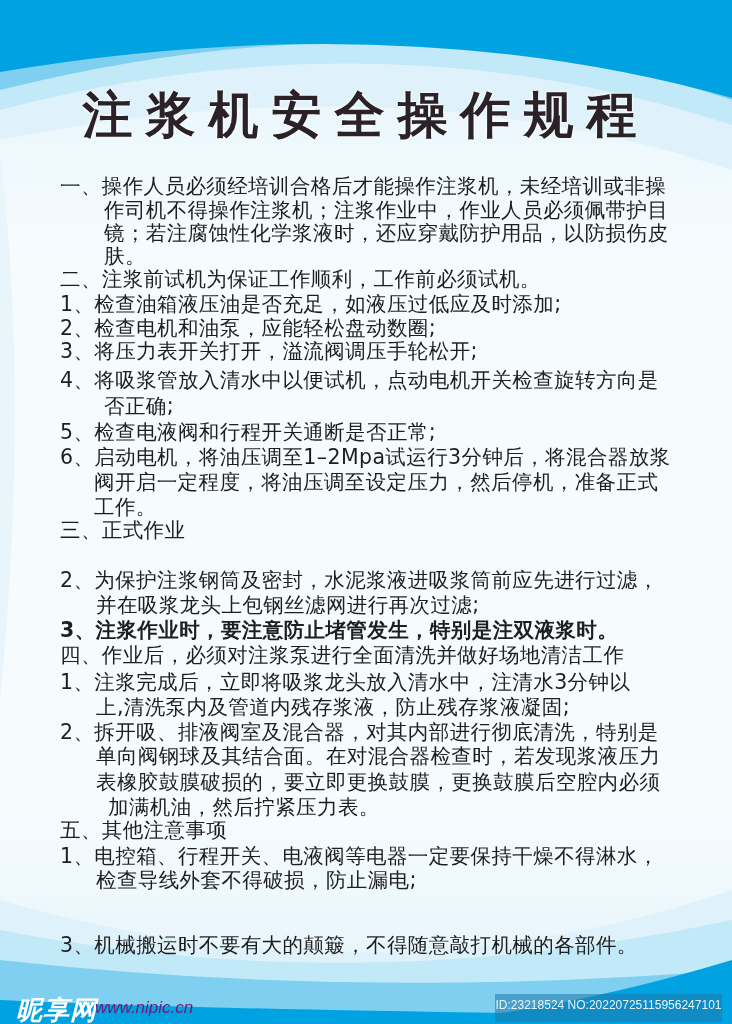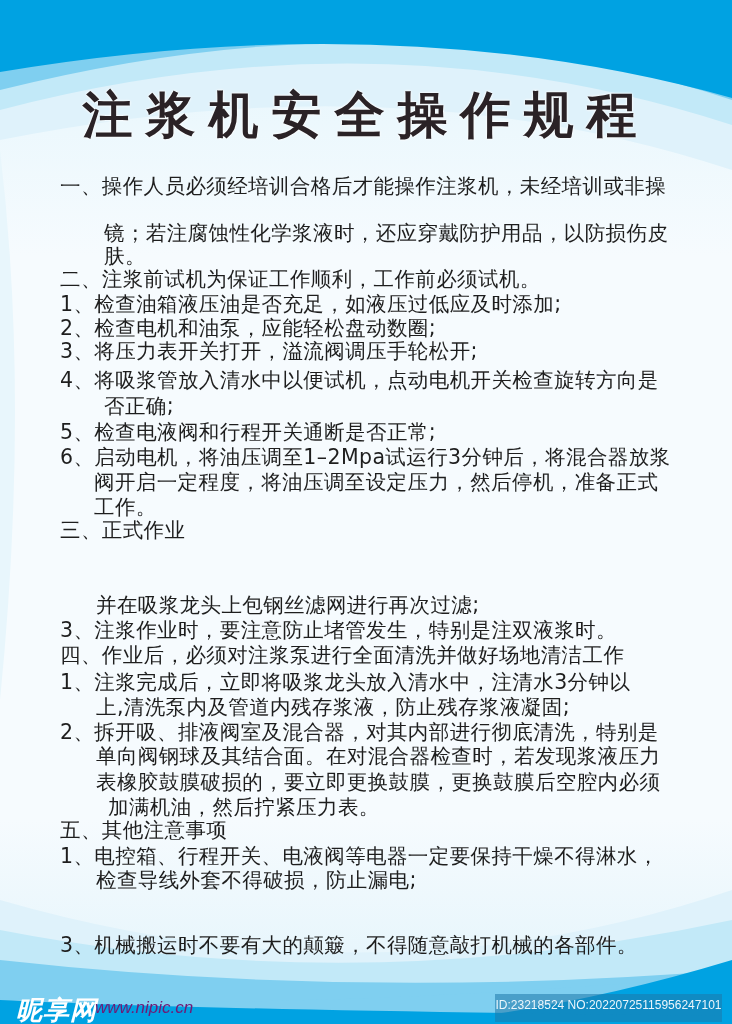--- a/index.html
+++ b/index.html
@@ -46,35 +46,37 @@
   <path d="M0,960 Q360,1000 732,970 V1024 H0 Z" fill="#7fcff0"></path>
   <path d="M0,998 Q300,1012 732,975 V1024 H0 Z" fill="#7fcff0"></path>
   <path d="M732,960 Q600,1000 480,1016 L732,1016 Z" fill="#00a2e2"></path>
   <path d="M0,1000 Q200,1010 732,1016 V1024 H0 Z" fill="#00a2e2"></path>
 </svg>
 
 <div class="title">注浆机安全操作规程</div>
 
 <div class="content" id="content">
     <div class="line" style="left: 44px; top: 174px;">一、操作人员必须经培训合格后才能操作注浆机，未经培训或非操</div>
+    <div class="line" style="left: 88px; top: 198px;">作司机不得操作注浆机；注浆作业中，作业人员必须佩带护目</div>
     <div class="line" style="left: 88px; top: 221px;">镜；若注腐蚀性化学浆液时，还应穿戴防护用品，以防损伤皮</div>
     <div class="line" style="left: 88px; top: 244px;">肤。</div>
     <div class="line" style="left: 44px; top: 267px;">二、注浆前试机为保证工作顺利，工作前必须试机。</div>
     <div class="line" style="left: 44px; top: 292px;">1、检查油箱液压油是否充足，如液压过低应及时添加;</div>
     <div class="line" style="left: 44px; top: 316px;">2、检查电机和油泵，应能轻松盘动数圈;</div>
     <div class="line" style="left: 44px; top: 339px;">3、将压力表开关打开，溢流阀调压手轮松开;</div>
     <div class="line" style="left: 44px; top: 368px;">4、将吸浆管放入清水中以便试机，点动电机开关检查旋转方向是</div>
     <div class="line" style="left: 88px; top: 394px;">否正确;</div>
     <div class="line" style="left: 44px; top: 420px;">5、检查电液阀和行程开关通断是否正常;</div>
     <div class="line" style="left: 44px; top: 445px;">6、启动电机，将油压调至1–2Mpa试运行3分钟后，将混合器放浆</div>
     <div class="line" style="left: 78px; top: 470px;">阀开启一定程度，将油压调至设定压力，然后停机，准备正式</div>
     <div class="line" style="left: 78px; top: 495px;">工作。</div>
     <div class="line" style="left: 44px; top: 518px;">三、正式作业</div>
+    <div class="line" style="left: 44px; top: 568px;">2、为保护注浆钢筒及密封，水泥浆液进吸浆筒前应先进行过滤，</div>
     <div class="line" style="left: 80px; top: 593px;">并在吸浆龙头上包钢丝滤网进行再次过滤;</div>
-    <div class="line" style="left: 44px; top: 618px;">3、注浆作业时，要注意防止堵管发生，特别是注双液浆时。</div>
+    <div class="line" style="left: 44px; top: 618px; font-weight: bold;">3、注浆作业时，要注意防止堵管发生，特别是注双液浆时。</div>
     <div class="line" style="left: 44px; top: 643px;">四、作业后，必须对注浆泵进行全面清洗并做好场地清洁工作</div>
     <div class="line" style="left: 44px; top: 670px;">1、注浆完成后，立即将吸浆龙头放入清水中，注清水3分钟以</div>
     <div class="line" style="left: 80px; top: 695px;">上,清洗泵内及管道内残存浆液，防止残存浆液凝固;</div>
     <div class="line" style="left: 44px; top: 720px;">2、拆开吸、排液阀室及混合器，对其内部进行彻底清洗，特别是</div>
     <div class="line" style="left: 80px; top: 744px;">单向阀钢球及其结合面。在对混合器检查时，若发现浆液压力</div>
     <div class="line" style="left: 80px; top: 770px;">表橡胶鼓膜破损的，要立即更换鼓膜，更换鼓膜后空腔内必须</div>
     <div class="line" style="left: 80px; top: 795px; margin-left: 12px;">加满机油，然后拧紧压力表。</div>
     <div class="line" style="left: 44px; top: 818px;">五、其他注意事项</div>
     <div class="line" style="left: 44px; top: 844px;">1、电控箱、行程开关、电液阀等电器一定要保持干燥不得淋水，</div>
     <div class="line" style="left: 80px; top: 868px;">检查导线外套不得破损，防止漏电;</div>

